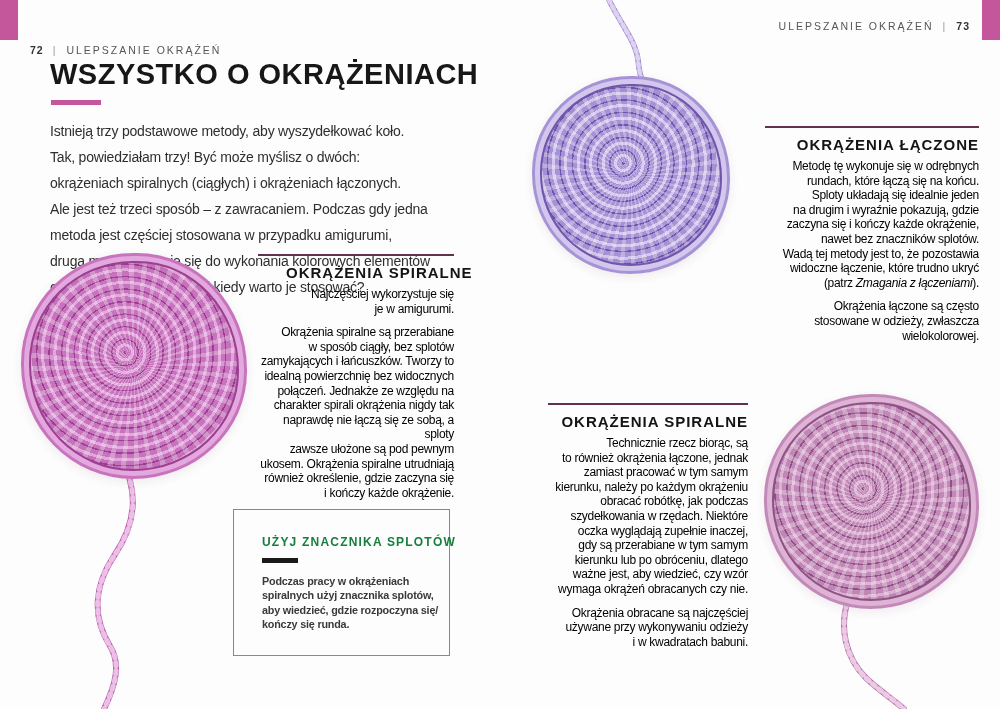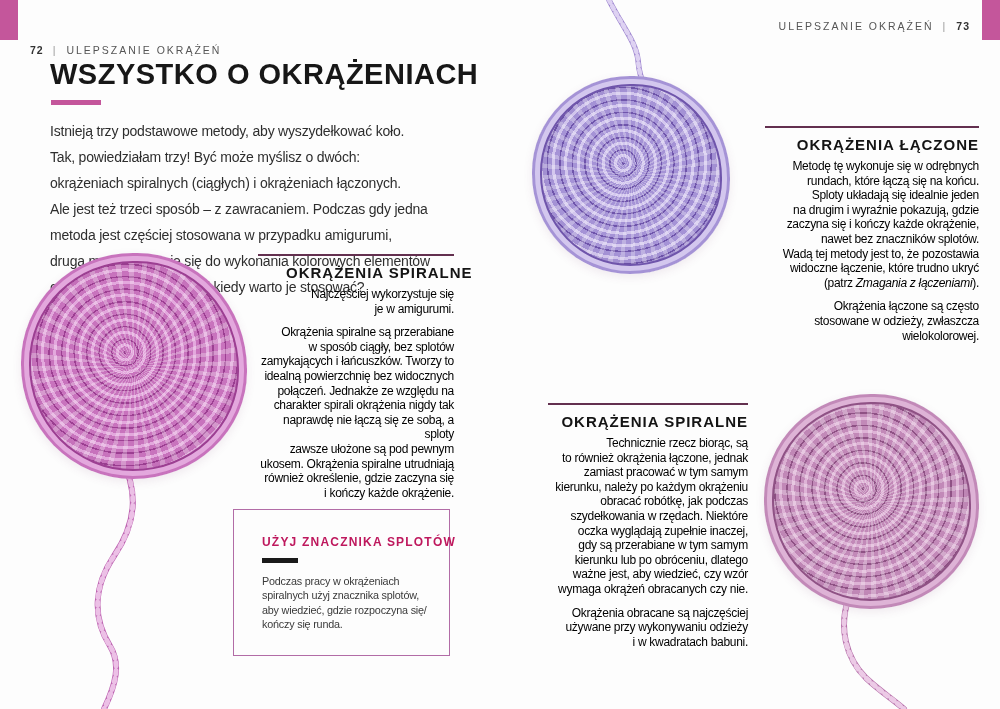--- a/index.html
+++ b/index.html
@@ -47,23 +47,23 @@
   }
   .sec-para + .sec-para{margin-top:9px;}
   .italic{font-style:italic;}
 
   
   .tip-box{
     position:absolute; left:233px; top:509px; width:217px; height:147px;
     border:1.5px solid #b26ca6; box-sizing:border-box;
     padding:25px 8px 0 28px; background:transparent;
   }
-  .tip-heading{font-size:12px; font-weight:800; letter-spacing:1.2px; color:#be185d; white-space:nowrap;}
+  .tip-heading{font-size:12px; font-weight:800; letter-spacing:1.2px; color:#15803d; white-space:nowrap;}
   .tip-bar{width:36px; height:5px; background:#1a1a1a; margin:9px 0 11px 0;}
-  .tip-body{font-size:10.8px; line-height:14.4px; letter-spacing:-.2px; color:#3a3a3a; white-space:pre-line;}
+  .tip-body{font-size:10.8px; line-height:14.4px; letter-spacing:-.2px; color:#3a3a3a; white-space:pre-line;font-weight:bold;}
 
   
   .crochet{
     position:absolute;
     border-radius:50% 49% 51% 50% / 49% 52% 48% 51%;
     background:
       repeating-conic-gradient(from 12deg, rgba(255,255,255,.28) 0deg 3deg, rgba(255,255,255,0) 3deg 7.5deg),
       repeating-radial-gradient(circle at 46% 44%,
         var(--c-dark) 0 1.5px,
         var(--c-base) 1.5px 6px,

